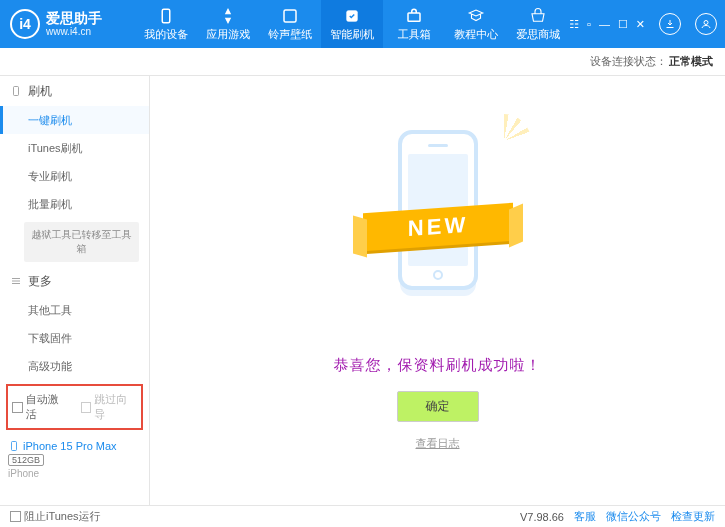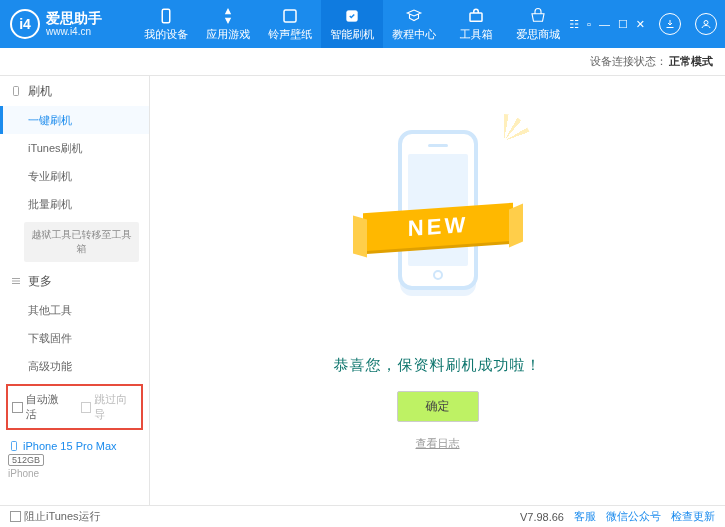--- a/index.html
+++ b/index.html
@@ -43,21 +43,21 @@
 .phone-speaker { position:absolute; left:50%; top:10px; width:20px; height:3px; background:#cfe6fb; border-radius:2px; transform:translateX(-50%); }
 .phone-screen { position:absolute; left:6px; right:6px; top:20px; bottom:20px; background:#eaf4fe; border-radius:2px; }
 .phone-home { position:absolute; left:50%; bottom:6px; width:10px; height:10px; border:2px solid #cfe6fb; border-radius:50%; transform:translateX(-50%); }
 .shine { position:absolute; right:-28px; top:-16px; width:54px; height:54px; }
 .shine::before { content:""; position:absolute; inset:0; background:radial-gradient(circle,#fff 0 8%,transparent 9%),conic-gradient(#ffe9a0 0 10deg,transparent 10deg 30deg,#ffe9a0 30deg 40deg,transparent 40deg 60deg,#ffe9a0 60deg 70deg,transparent 70deg 360deg); border-radius:50%; opacity:.7; }
 .ribbon { position:absolute; left:-10px; top:78px; width:150px; }
 .ribbon-main { background:#ffb800; color:#fff; font-weight:bold; font-size:22px; letter-spacing:3px; text-align:center; padding:6px 0; transform:skewY(-4deg); box-shadow:0 3px 0 #e0a000; position:relative; }
 .ribbon-main::before,.ribbon-main::after { content:""; position:absolute; top:4px; width:14px; height:100%; background:#ffce4a; z-index:-1; }
 .ribbon-main::before{ left:-10px; transform:skewY(20deg);} 
 .ribbon-main::after{ right:-10px; transform:skewY(-20deg);} 
-.msg { margin-top:26px; font-size:15px; color:#0f766e; letter-spacing:1px; }
+.msg { margin-top:26px; font-size:15px; color:#a21caf; letter-spacing:1px; }
 .btn-ok { margin-top:16px; padding:6px 28px; border:1px solid #ccc; background:#bef264; font-size:12px; color:#444; cursor:pointer; border-radius:2px; }
 .log-link { margin-top:14px; font-size:11px; color:#999; text-decoration:underline; cursor:pointer; }
 .footer { height:22px; border-top:1px solid #e5e5e5; display:flex; align-items:center; font-size:11px; color:#555; padding:0 10px; gap:10px;justify-content:flex-end; }
 .footer .sep { flex:1; }
 .footer .link { color:#1b8bed; cursor:pointer; }
 .ico-svg { width:12px; height:12px; fill:none; stroke:#888; stroke-width:1.5; }
 </style>
 </head>
 <body>
 
@@ -99,33 +99,33 @@
           <svg viewBox="0 0 24 24">
             <rect x="5" y="5" width="14" height="14" rx="2" fill="#fff"></rect>
             <path d="M9 12l2 2 4-4" stroke="#1b8bed" stroke-width="2" fill="none"></path>
           </svg>
         </span>
         <span>智能刷机</span>
       </div>
     <div class="nav-tab">
         <span class="nav-ico">
           <svg viewBox="0 0 24 24">
-            <path d="M3 8l9-4 9 4-9 4z M6 10v5l6 3 6-3v-5" fill="none" stroke-width="1.5"></path>
-          </svg>
-        </span>
-        <span>教程中心</span>
-      </div>
-    <div class="nav-tab">
-        <span class="nav-ico">
-          <svg viewBox="0 0 24 24">
             <rect x="4" y="8" width="16" height="11" rx="1" fill="none" stroke-width="2"></rect>
             <path d="M9 8V6a3 3 0 016 0v2" fill="none" stroke-width="2"></path>
           </svg>
         </span>
         <span>工具箱</span>
+      </div>
+    <div class="nav-tab">
+        <span class="nav-ico">
+          <svg viewBox="0 0 24 24">
+            <path d="M3 8l9-4 9 4-9 4z M6 10v5l6 3 6-3v-5" fill="none" stroke-width="1.5"></path>
+          </svg>
+        </span>
+        <span>教程中心</span>
       </div>
     <div class="nav-tab">
         <span class="nav-ico">
           <svg viewBox="0 0 24 24">
             <path d="M4 9h16l-2 10H6z M8 9V6a4 4 0 018 0v3" fill="none" stroke-width="1.5"></path>
           </svg>
         </span>
         <span>爱思商城</span>
       </div>
   </div>

